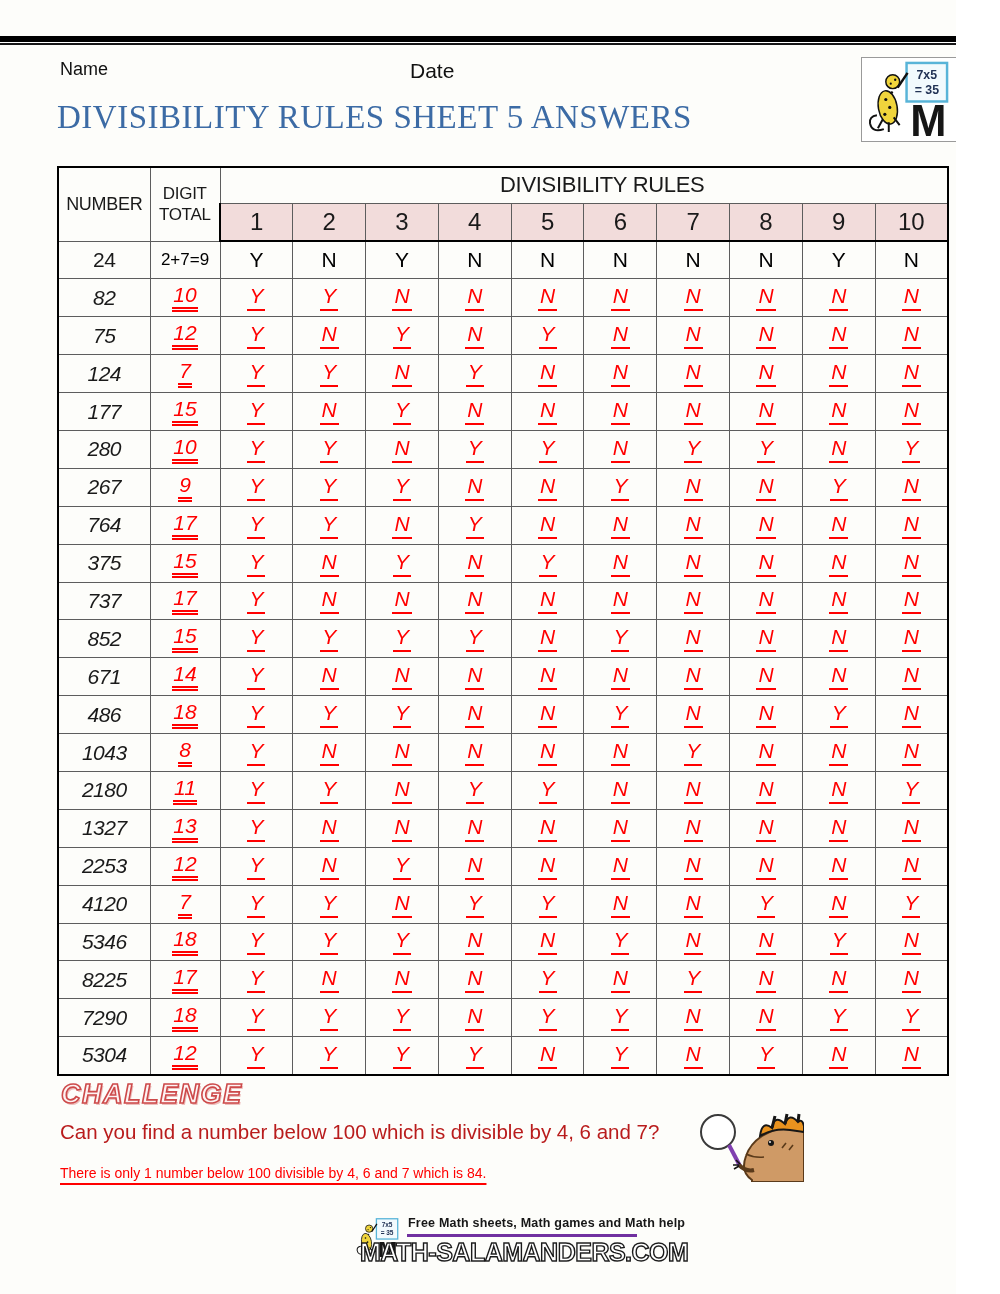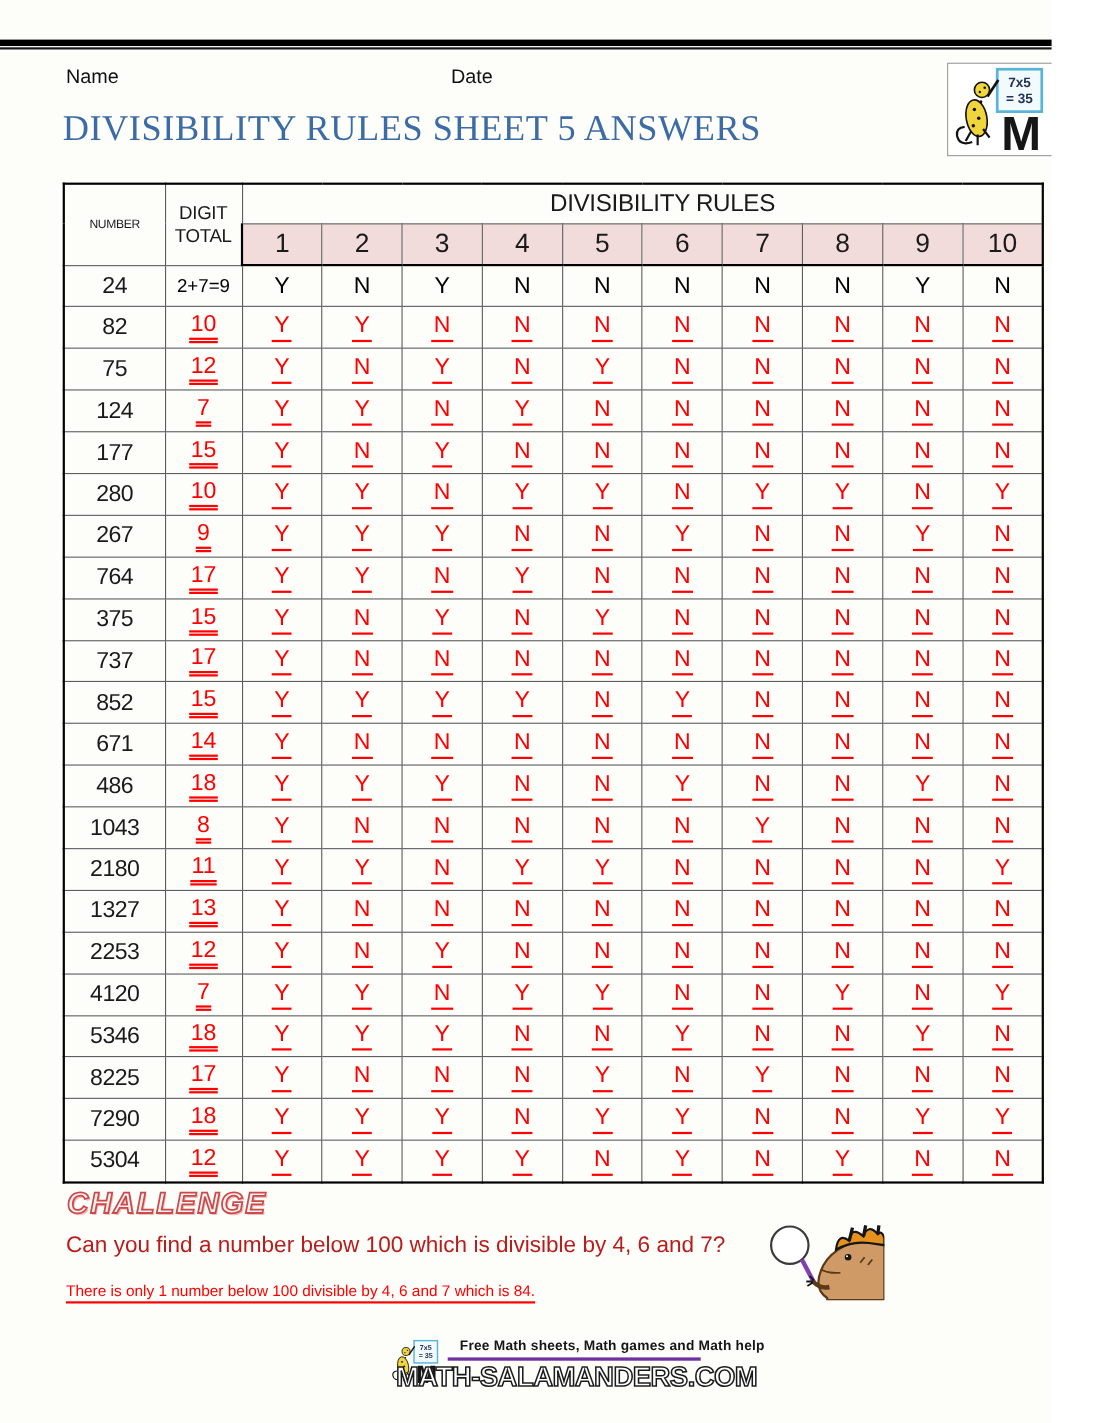--- a/index.html
+++ b/index.html
@@ -13,21 +13,21 @@
     overflow: hidden;
   }
 
   
   .top-rule { position: absolute; left: 0; top: 36px; width: 1000px; }
   .top-rule .bar1 { height: 6px; background: #000; }
   .top-rule .bar2 { height: 1px; background: #fff; }
   .top-rule .bar3 { height: 2px; background: #161616; }
 
   .name-label { position: absolute; left: 60px; top: 59px; font-size: 18px; color: #111; }
-  .date-label { position: absolute; left: 410px; top: 59px; font-size: 18px; color: #111; }
+  .date-label { position: absolute; left: 410px; top: 59px; font-size: 21px; color: #111; }
 
   .logo-box {
     position: absolute; left: 861px; top: 57px;
     width: 101px; height: 85px;
     background: #ffffff;
     border: 1.5px solid #9a9a9a;
   }
   .logo-box svg { width: 100%; height: 100%; }
 
   .page-title {
@@ -49,36 +49,36 @@
   }
   table.worksheet th, table.worksheet td {
     border: 1px solid #5d5d5d;
     text-align: center;
     vertical-align: middle;
     font-weight: normal;
     color: #1a1a1a;
     overflow: hidden;
   }
   table.worksheet { border: 2px solid #000; }
-  th.h-number { width: 92px; font-size: 11px; letter-spacing: -0.3px; }
+  th.h-number { width: 92px; font-size: 18px; letter-spacing: -0.3px; }
   th.h-digit  { width: 70px; font-size: 17px; line-height: 1.25; letter-spacing: -0.3px; }
   th.h-rules  { height: 36px; font-size: 22px; letter-spacing: -0.3px; border-left: 2.5px solid #000; padding-left: 37px; }
   tr.rule-nums th {
     height: 38px;
     background: #f2dcdb;
     font-size: 24px;
     border-bottom: 2px solid #000;
   }
   tr.rule-nums th.sep-left { border-left: 2.5px solid #000; }
   table.worksheet td { height: 37.9px; font-size: 21px; }
   td.cell-number { font-size: 23px; letter-spacing: -0.5px; }
   td.first-rule { border-left: 2.5px solid #000; }
 
   
-  tr.row-answer { color: #ff0000; }
+  tr.row-answer { color: #ff0000; font-style: italic; }
   tr.row-answer td.cell-number { color: #1a1a1a; }
   tr.row-answer .yn-text {
     color: #ff0000;
     display: inline-block;
     line-height: 1;
     padding: 0 2px 3px 2px;
     border-bottom: 2.5px solid #ff0000;
   }
   tr.row-answer .dt-text {
     color: #ff0000;
@@ -112,21 +112,21 @@
     position: absolute; left: 60px; top: 1165px;
     font-size: 14px; color: #ff0000; white-space: nowrap;
     text-decoration: underline;
     text-decoration-thickness: 1.5px;
     text-underline-offset: 5px;
   }
 
   
   .footer-logo { position: absolute; left: 353px; top: 1209px; width: 52px; height: 58px; }
   .footer-tagline {
-    position: absolute; left: 418px; top: 1216px;
+    position: absolute; left: 408px; top: 1216px;
     font-size: 12.5px; font-weight: bold; color: #161616;
     letter-spacing: 0.2px; white-space: nowrap;
   }
   .footer-divider { position: absolute; left: 407px; top: 1234px; width: 230px; height: 3px; background: #7030a0; }
   .footer-site {
     position: absolute; left: 360px; top: 1238px;
     font-size: 25px; font-weight: bold;
     letter-spacing: -0.5px;
     color: #ffffff;
     -webkit-text-stroke: 1.4px #1a1a1a;

